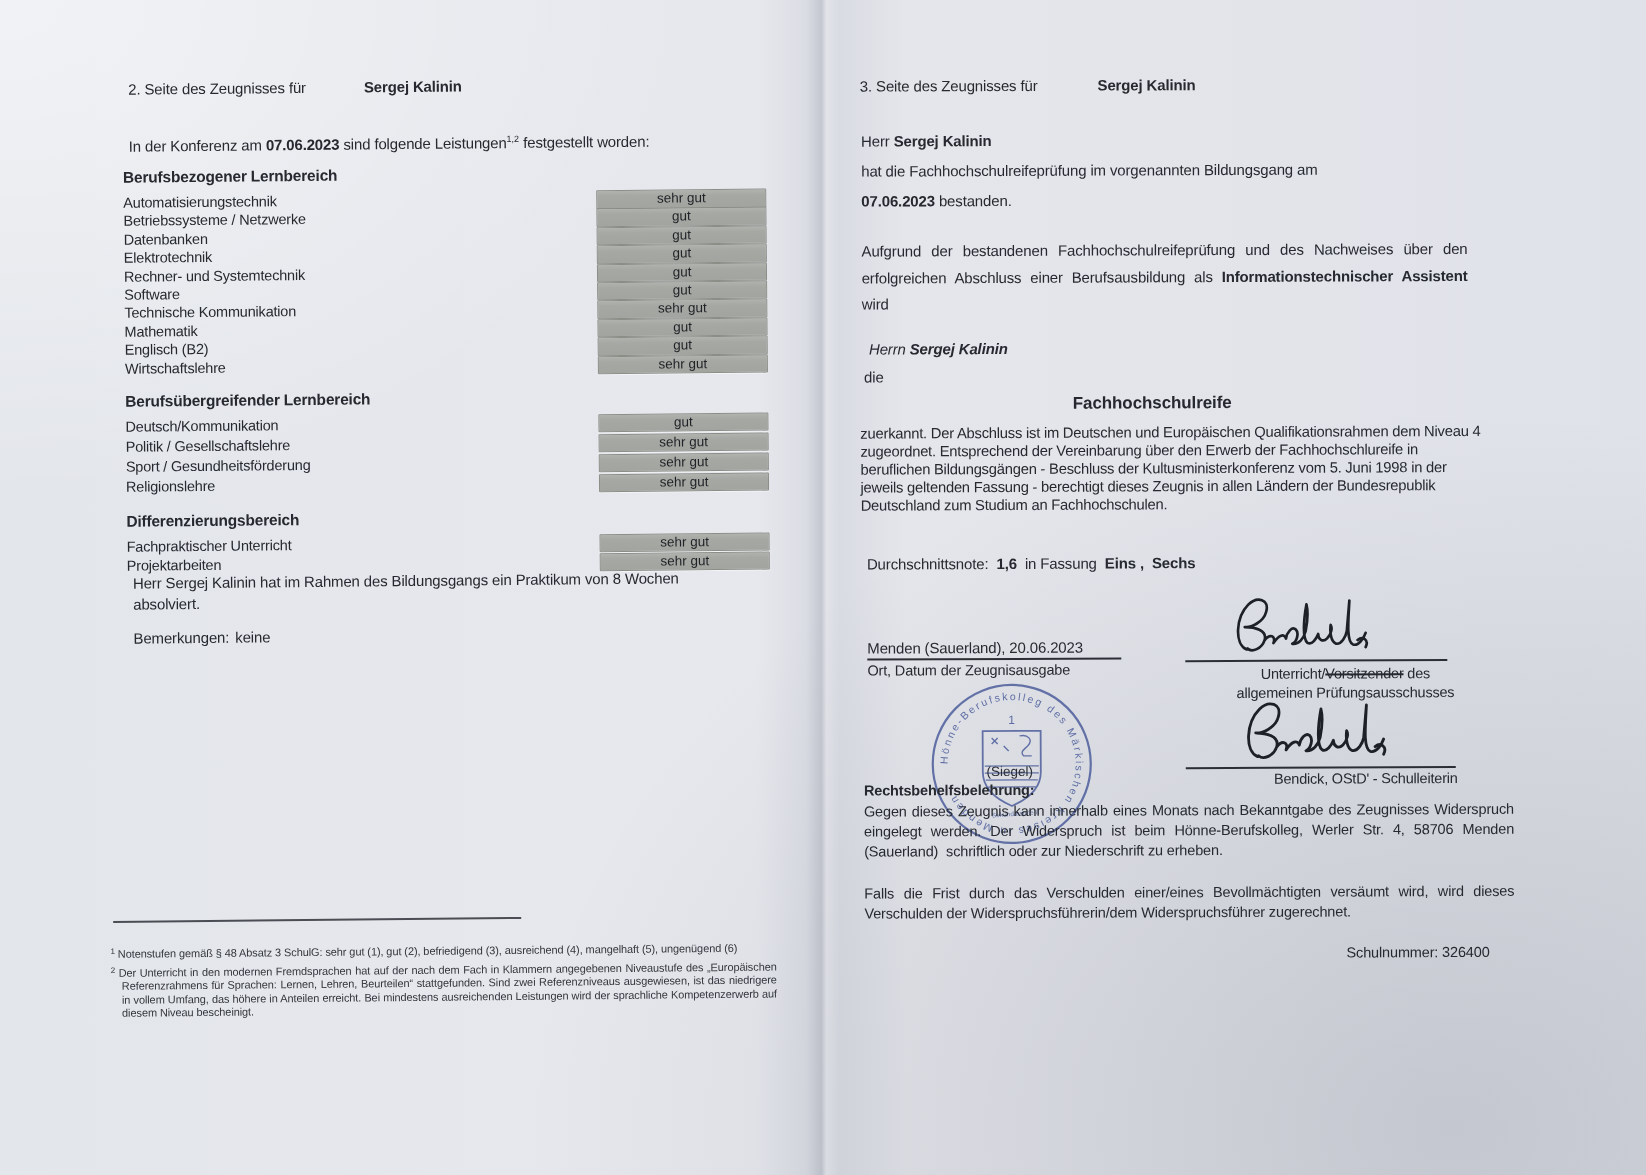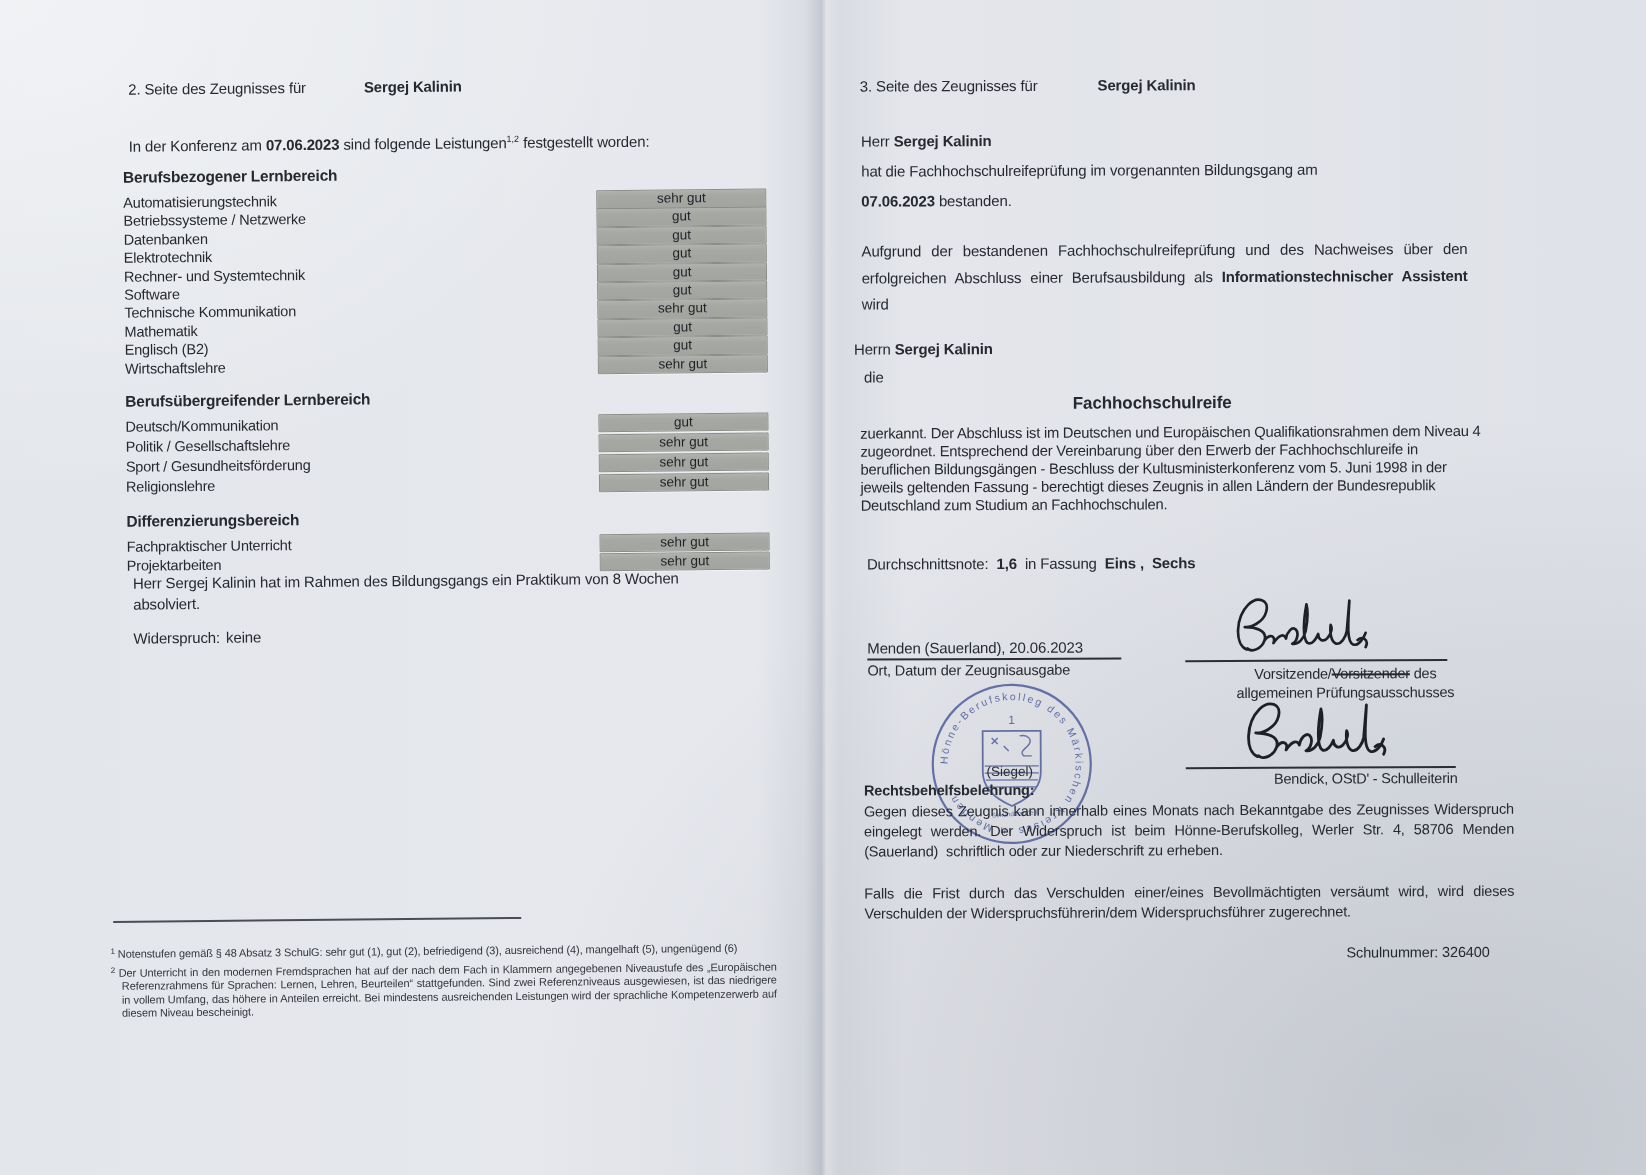--- a/index.html
+++ b/index.html
@@ -159,42 +159,42 @@
             <div class="grow">
     <span class="subj">Projektarbeiten</span>
     <span class="gbox">sehr gut</span>
   </div>
           </div>
   </div>
       </div>
 
     <div class="abs t15 pre" style="left:133px;top:570px;width:612px;line-height:21px;">Herr Sergej Kalinin hat im Rahmen des Bildungsgangs ein Praktikum von 8 Wochen absolviert.</div>
 
-    <div class="abs t15" style="left:133px;top:627px;"><span>Widerspruch:</span><span style="margin-left:6px;">keine</span></div>
+    <div class="abs t15" style="left:133px;top:627px;"><span>Bemerkungen:</span><span style="margin-left:6px;">keine</span></div>
 
     <div class="abs fn-divider" style="left:110px;top:918px;width:408px;"></div>
 
     <div class="abs" style="left:107px;top:942px;width:666px;">
         <div class="footnote"><sup>1</sup><span class="pre"> Notenstufen gemäß § 48 Absatz 3 SchulG: sehr gut (1), gut (2), befriedigend (3), ausreichend (4), mangelhaft (5), ungenügend (6)</span></div>
         <div class="footnote"><sup>2</sup><span class="pre"> Der Unterricht in den modernen Fremdsprachen hat auf der nach dem Fach in Klammern angegebenen Niveaustufe des „Europäischen Referenzrahmens für Sprachen: Lernen, Lehren, Beurteilen“ stattgefunden. Sind zwei Referenzniveaus ausgewiesen, ist das niedrigere in vollem Umfang, das höhere in Anteilen erreicht. Bei mindestens ausreichenden Leistungen wird der sprachliche Kompetenzerwerb auf diesem Niveau bescheinigt.</span></div>
       </div>
   </div>
 
   <div class="page" id="pageR">
 
     <div class="abs t15 pre" style="left:39px;top:76px;"><span>3. Seite des Zeugnisses für</span><span class="b" style="margin-left:60px;">Sergej Kalinin</span></div>
 
     <div class="abs t15 pre" style="left:40px;top:131px;"><span>Herr </span><span class="b">Sergej Kalinin</span></div>
 
     <div class="abs t15" style="left:40px;top:161px;">hat die Fachhochschulreifeprüfung im vorgenannten Bildungsgang am</div>
     <div class="abs t15 pre" style="left:40px;top:191px;"><span class="b">07.06.2023</span><span> bestanden.</span></div>
 
     <div class="abs t15 pre jus" style="left:40px;top:237px;width:606px;line-height:26.5px;"><span>Aufgrund der bestandenen Fachhochschulreifeprüfung und des Nachweises über den erfolgreichen Abschluss einer Berufsausbildung als </span><span class="b">Informationstechnischer Assistent</span><span> wird</span></div>
 
-    <div class="abs t15 pre" style="left:32px;top:339px;"><span>Herrn </span><span class="b">Sergej Kalinin</span></div>
+    <div class="abs t15 pre" style="left:47px;top:339px;font-style:italic;"><span>Herrn </span><span class="b">Sergej Kalinin</span></div>
     <div class="abs t15" style="left:42px;top:367px;">die</div>
 
     <div class="abs award-title" style="left:40px;top:393px;width:580px;">Fachhochschulreife</div>
 
     <div class="abs tight" style="left:38px;top:423px;width:630px;">zuerkannt. Der Abschluss ist im Deutschen und Europäischen Qualifikationsrahmen dem Niveau 4 zugeordnet. Entsprechend der Vereinbarung über den Erwerb der Fachhochschlureife in beruflichen Bildungsgängen - Beschluss der Kultusministerkonferenz vom 5. Juni 1998 in der jeweils geltenden Fassung - berechtigt dieses Zeugnis in allen Ländern der Bundesrepublik Deutschland zum Studium an Fachhochschulen.</div>
 
     <div class="abs t15 pre" style="left:44px;top:554px;"><span>Durchschnittsnote:</span><span class="b">  1,6</span><span>  in Fassung </span><span class="b"> Eins ,  Sechs</span></div>
 
     <div class="abs t15 underl" style="left:44px;top:638px;">Menden (Sauerland), 20.06.2023</div>
     <div class="abs t145" style="left:44px;top:661px;">Ort, Datum der Zeugnisausgabe</div>
@@ -210,21 +210,21 @@
         <path class="sealblue" stroke-width="1.4" d="M 8 -28 C 16 -30 22 -24 16 -18 C 12 -14 8 -12 12 -8 L 20 -8 M -20 -26 l 6 6 m -6 0 l 6 -6 M -8 -18 l 5 5"></path>
         <text class="sealtext" x="0" y="52" font-size="6.5" text-anchor="middle" transform="rotate(-4)">Sekundarstufe II</text>
       </g>
       <text x="-2" y="12" font-size="13.5" text-anchor="middle" fill="#2b2e34">(Siegel)</text>
     </svg>
 
     <svg class="abs" style="left:400px;top:594px;" width="215" height="68" viewBox="0 0 240 76">
         <use href="#sigSquiggle" class="sigpath"></use>
       </svg>
     <div class="abs sigline" style="left:362px;top:660px;width:262px;"></div>
-    <div class="abs siglabel" style="left:352px;top:665px;width:340px;"><span>Vorsitzende/</span><span class="strike">Vorsitzender</span><span class="pre"> des</span><br><span>allgemeinen Prüfungsausschusses</span></div>
+    <div class="abs siglabel" style="left:352px;top:665px;width:340px;"><span>Unterricht/</span><span class="strike">Vorsitzender</span><span class="pre"> des</span><br><span>allgemeinen Prüfungsausschusses</span></div>
 
     <svg class="abs" style="left:398px;top:698px;" width="250" height="72" viewBox="0 0 240 76">
         <use href="#sigSquiggle" class="sigpath"></use>
       </svg>
     <div class="abs sigline" style="left:362px;top:767px;width:270px;"></div>
     <div class="abs siglabel" style="left:392px;top:770px;width:300px;">Bendick, OStD' - Schulleiterin</div>
 
     <div class="abs t145 b" style="left:40px;top:781px;">Rechtsbehelfsbelehrung:</div>
     <div class="abs t145 pre jus" style="left:40px;top:800px;width:650px;line-height:20px;">Gegen dieses Zeugnis kann innerhalb eines Monats nach Bekanntgabe des Zeugnisses Widerspruch eingelegt werden. Der Widerspruch ist beim Hönne-Berufskolleg, Werler Str. 4, 58706 Menden (Sauerland)  schriftlich oder zur Niederschrift zu erheben.</div>
     <div class="abs t145 pre jus" style="left:40px;top:882px;width:650px;line-height:20px;">Falls die Frist durch das Verschulden einer/eines Bevollmächtigten versäumt wird, wird dieses Verschulden der Widerspruchsführerin/dem Widerspruchsführer zugerechnet.</div>

